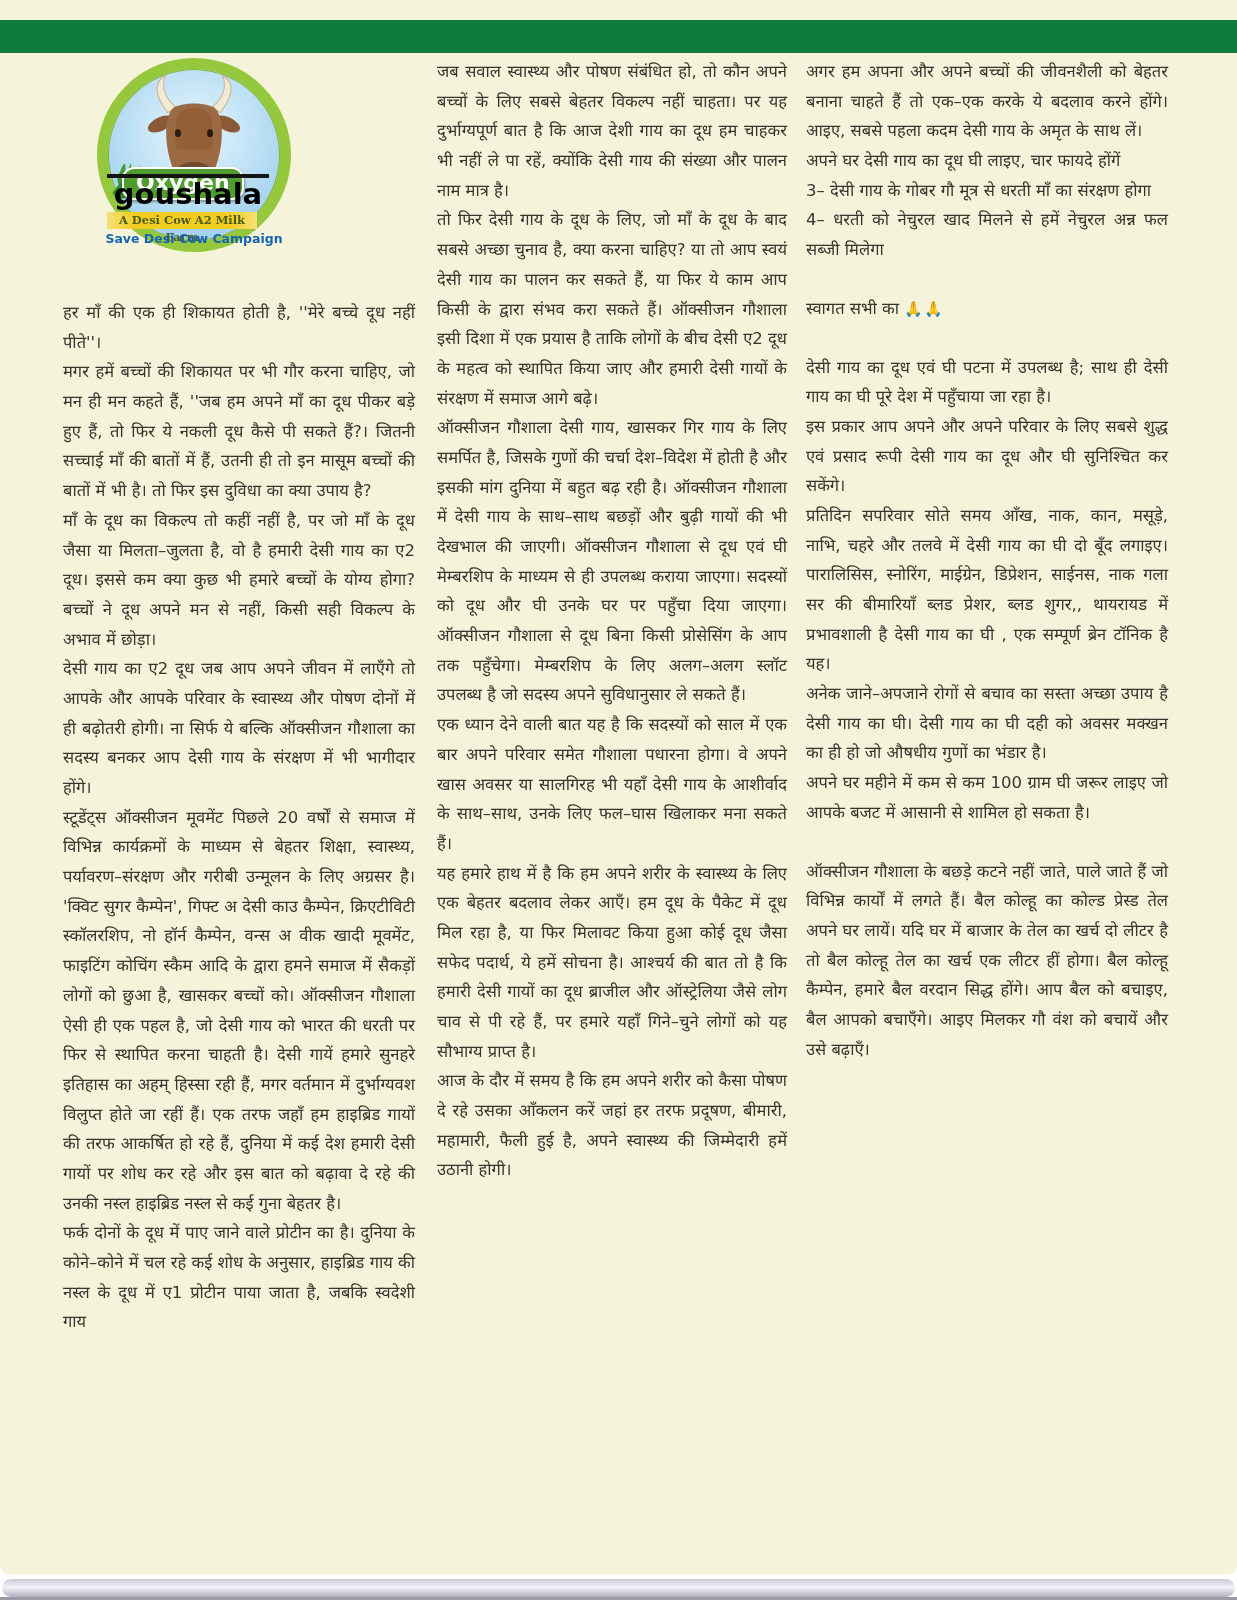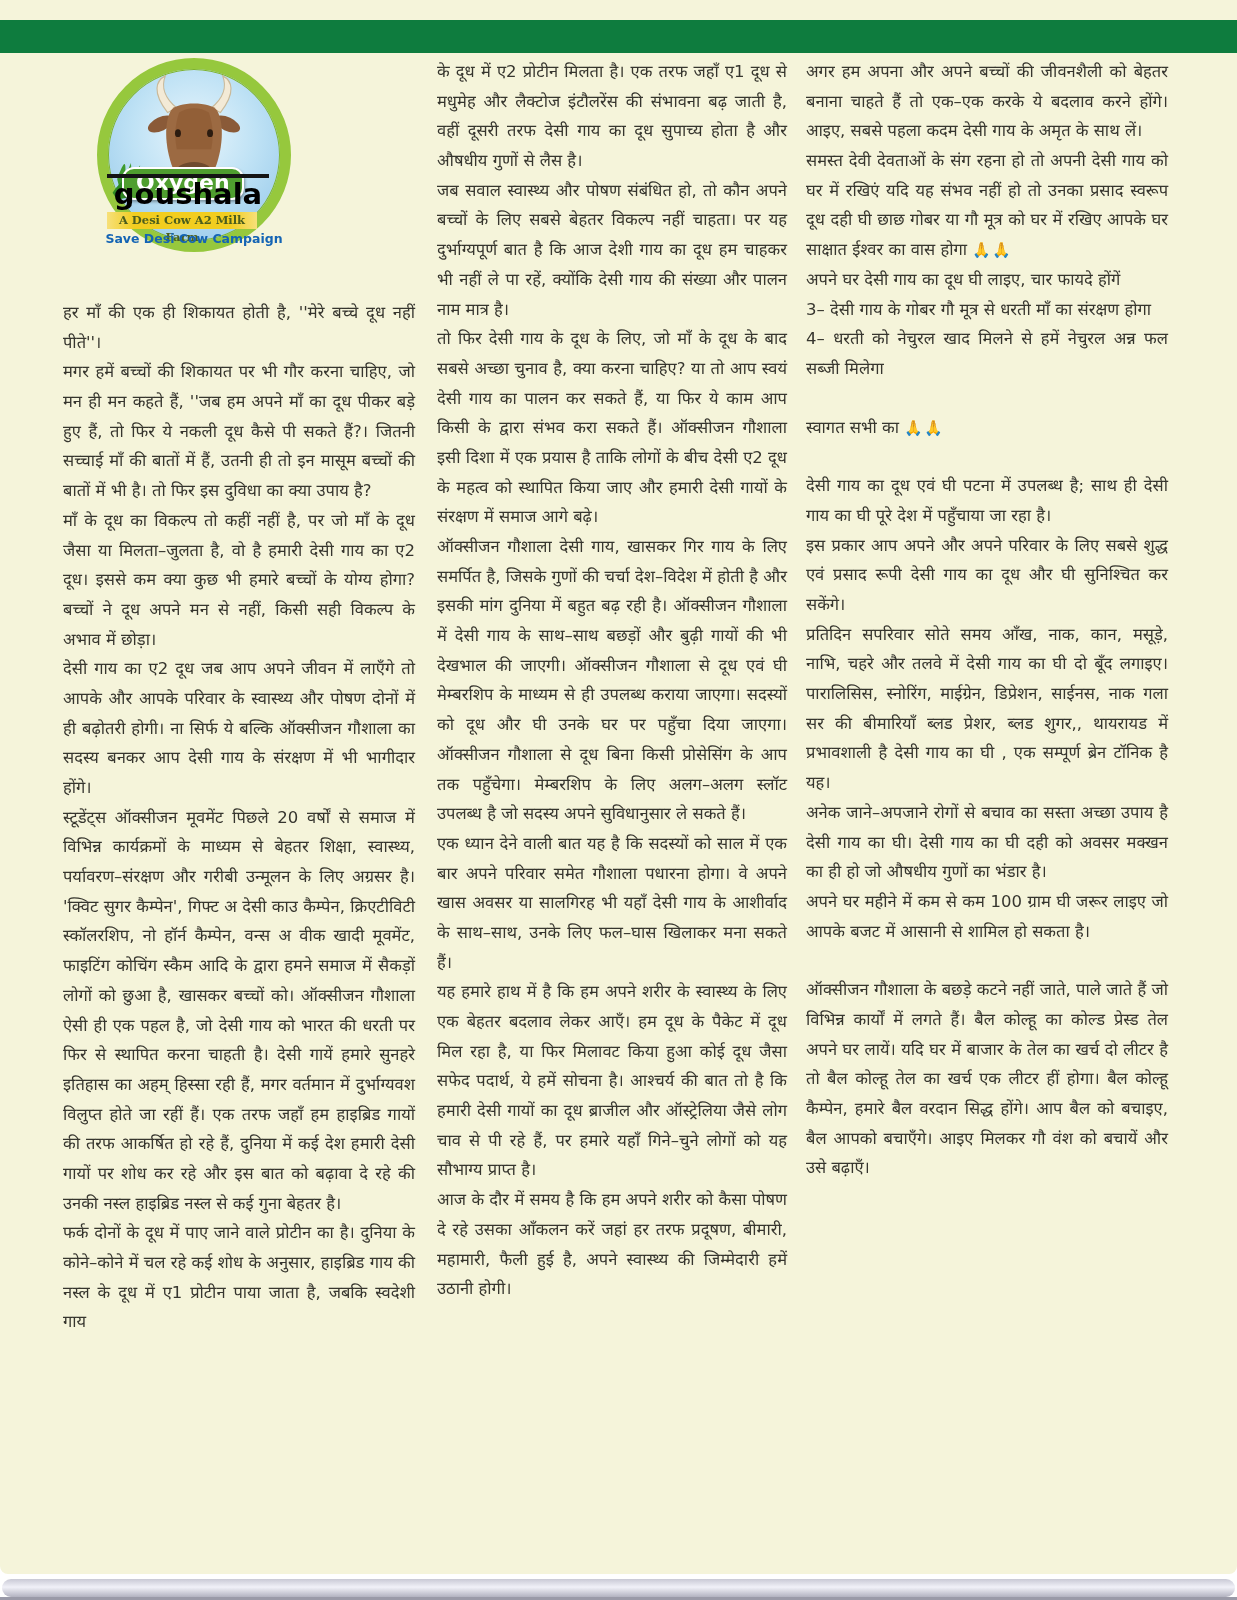--- a/index.html
+++ b/index.html
@@ -82,31 +82,29 @@
 
   <div class="col col1">
       <p>हर माँ की एक ही शिकायत होती है, ''मेरे बच्चे दूध नहीं पीते''।</p>
       <p>मगर हमें बच्चों की शिकायत पर भी गौर करना चाहिए, जो मन ही मन कहते हैं, ''जब हम अपने माँ का दूध पीकर बड़े हुए हैं, तो फिर ये नकली दूध कैसे पी सकते हैं?। जितनी सच्चाई माँ की बातों में हैं, उतनी ही तो इन मासूम बच्चों की बातों में भी है। तो फिर इस दुविधा का क्या उपाय है?</p>
       <p>माँ के दूध का विकल्प तो कहीं नहीं है, पर जो माँ के दूध जैसा या मिलता–जुलता है, वो है हमारी देसी गाय का ए2 दूध। इससे कम क्या कुछ भी हमारे बच्चों के योग्य होगा? बच्चों ने दूध अपने मन से नहीं, किसी सही विकल्प के अभाव में छोड़ा।</p>
       <p>देसी गाय का ए2 दूध जब आप अपने जीवन में लाएँगे तो आपके और आपके परिवार के स्वास्थ्य और पोषण दोनों में ही बढ़ोतरी होगी। ना सिर्फ ये बल्कि ऑक्सीजन गौशाला का सदस्य बनकर आप देसी गाय के संरक्षण में भी भागीदार होंगे।</p>
       <p>स्टूडेंट्स ऑक्सीजन मूवमेंट पिछले 20 वर्षों से समाज में विभिन्न कार्यक्रमों के माध्यम से बेहतर शिक्षा, स्वास्थ्य, पर्यावरण–संरक्षण और गरीबी उन्मूलन के लिए अग्रसर है। 'क्विट सुगर कैम्पेन', गिफ्ट अ देसी काउ कैम्पेन, क्रिएटीविटी स्कॉलरशिप, नो हॉर्न कैम्पेन, वन्स अ वीक खादी मूवमेंट, फाइटिंग कोचिंग स्कैम आदि के द्वारा हमने समाज में सैकड़ों लोगों को छुआ है, खासकर बच्चों को। ऑक्सीजन गौशाला ऐसी ही एक पहल है, जो देसी गाय को भारत की धरती पर फिर से स्थापित करना चाहती है। देसी गायें हमारे सुनहरे इतिहास का अहम् हिस्सा रही हैं, मगर वर्तमान में दुर्भाग्यवश विलुप्त होते जा रहीं हैं। एक तरफ जहाँ हम हाइब्रिड गायों की तरफ आकर्षित हो रहे हैं, दुनिया में कई देश हमारी देसी गायों पर शोध कर रहे और इस बात को बढ़ावा दे रहे की उनकी नस्ल हाइब्रिड नस्ल से कई गुना बेहतर है।</p>
       <p>फर्क दोनों के दूध में पाए जाने वाले प्रोटीन का है। दुनिया के कोने–कोने में चल रहे कई शोध के अनुसार, हाइब्रिड गाय की नस्ल के दूध में ए1 प्रोटीन पाया जाता है, जबकि स्वदेशी गाय</p>
     </div>
   <div class="col col2">
-      <p>के दूध में ए2 प्रोटीन मिलता है। एक तरफ जहाँ ए1 दूध से मधुमेह और लैक्टोज इंटौलरेंस की संभावना बढ़ जाती है, वहीं दूसरी तरफ देसी गाय का दूध सुपाच्य होता है और औषधीय गुणों से लैस है।</p>
       <p>जब सवाल स्वास्थ्य और पोषण संबंधित हो, तो कौन अपने बच्चों के लिए सबसे बेहतर विकल्प नहीं चाहता। पर यह दुर्भाग्यपूर्ण बात है कि आज देशी गाय का दूध हम चाहकर भी नहीं ले पा रहें, क्योंकि देसी गाय की संख्या और पालन नाम मात्र है।</p>
       <p>तो फिर देसी गाय के दूध के लिए, जो माँ के दूध के बाद सबसे अच्छा चुनाव है, क्या करना चाहिए? या तो आप स्वयं देसी गाय का पालन कर सकते हैं, या फिर ये काम आप किसी के द्वारा संभव करा सकते हैं। ऑक्सीजन गौशाला इसी दिशा में एक प्रयास है ताकि लोगों के बीच देसी ए2 दूध के महत्व को स्थापित किया जाए और हमारी देसी गायों के संरक्षण में समाज आगे बढ़े।</p>
       <p>ऑक्सीजन गौशाला देसी गाय, खासकर गिर गाय के लिए समर्पित है, जिसके गुणों की चर्चा देश–विदेश में होती है और इसकी मांग दुनिया में बहुत बढ़ रही है। ऑक्सीजन गौशाला में देसी गाय के साथ–साथ बछड़ों और बुढ़ी गायों की भी देखभाल की जाएगी। ऑक्सीजन गौशाला से दूध एवं घी मेम्बरशिप के माध्यम से ही उपलब्ध कराया जाएगा। सदस्यों को दूध और घी उनके घर पर पहुँचा दिया जाएगा। ऑक्सीजन गौशाला से दूध बिना किसी प्रोसेसिंग के आप तक पहुँचेगा। मेम्बरशिप के लिए अलग–अलग स्लॉट उपलब्ध है जो सदस्य अपने सुविधानुसार ले सकते हैं।</p>
       <p>एक ध्यान देने वाली बात यह है कि सदस्यों को साल में एक बार अपने परिवार समेत गौशाला पधारना होगा। वे अपने खास अवसर या सालगिरह भी यहाँ देसी गाय के आशीर्वाद के साथ–साथ, उनके लिए फल–घास खिलाकर मना सकते हैं।</p>
       <p>यह हमारे हाथ में है कि हम अपने शरीर के स्वास्थ्य के लिए एक बेहतर बदलाव लेकर आएँ। हम दूध के पैकेट में दूध मिल रहा है, या फिर मिलावट किया हुआ कोई दूध जैसा सफेद पदार्थ, ये हमें सोचना है। आश्चर्य की बात तो है कि हमारी देसी गायों का दूध ब्राजील और ऑस्ट्रेलिया जैसे लोग चाव से पी रहे हैं, पर हमारे यहाँ गिने–चुने लोगों को यह सौभाग्य प्राप्त है।</p>
       <p>आज के दौर में समय है कि हम अपने शरीर को कैसा पोषण दे रहे उसका आँकलन करें जहां हर तरफ प्रदूषण, बीमारी, महामारी, फैली हुई है, अपने स्वास्थ्य की जिम्मेदारी हमें उठानी होगी।</p>
     </div>
   <div class="col col3">
       <p>अगर हम अपना और अपने बच्चों की जीवनशैली को बेहतर बनाना चाहते हैं तो एक–एक करके ये बदलाव करने होंगे। आइए, सबसे पहला कदम देसी गाय के अमृत के साथ लें।</p>
-      <p>समस्त देवी देवताओं के संग रहना हो तो अपनी देसी गाय को घर में रखिएं यदि यह संभव नहीं हो तो उनका प्रसाद स्वरूप दूध दही घी छाछ गोबर या गौ मूत्र को घर में रखिए आपके घर साक्षात ईश्वर का वास होगा <span class="emoji">🙏</span><span class="emoji">🙏</span></p>
       <p>अपने घर देसी गाय का दूध घी लाइए, चार फायदे होंगें</p>
       <p>3– देसी गाय के गोबर गौ मूत्र से धरती माँ का संरक्षण होगा</p>
       <p>4– धरती को नेचुरल खाद मिलने से हमें नेचुरल अन्न फल सब्जी मिलेगा</p>
       <div class="spacer"></div>
       <p>स्वागत सभी का <span class="emoji">🙏</span><span class="emoji">🙏</span></p>
       <div class="spacer"></div>
       <p>देसी गाय का दूध एवं घी पटना में उपलब्ध है; साथ ही देसी गाय का घी पूरे देश में पहुँचाया जा रहा है।</p>
       <p>इस प्रकार आप अपने और अपने परिवार के लिए सबसे शुद्ध एवं प्रसाद रूपी देसी गाय का दूध और घी सुनिश्चित कर सकेंगे।</p>
       <p>प्रतिदिन सपरिवार सोते समय आँख, नाक, कान, मसूड़े, नाभि, चहरे और तलवे में देसी गाय का घी दो बूँद लगाइए। पारालिसिस, स्नोरिंग, माईग्रेन, डिप्रेशन, साईनस, नाक गला सर की बीमारियाँ ब्लड प्रेशर, ब्लड शुगर,, थायरायड में प्रभावशाली है देसी गाय का घी , एक सम्पूर्ण ब्रेन टॉनिक है यह।</p>
       <p>अनेक जाने–अपजाने रोगों से बचाव का सस्ता अच्छा उपाय है देसी गाय का घी। देसी गाय का घी दही को अवसर मक्खन का ही हो जो औषधीय गुणों का भंडार है।</p>

